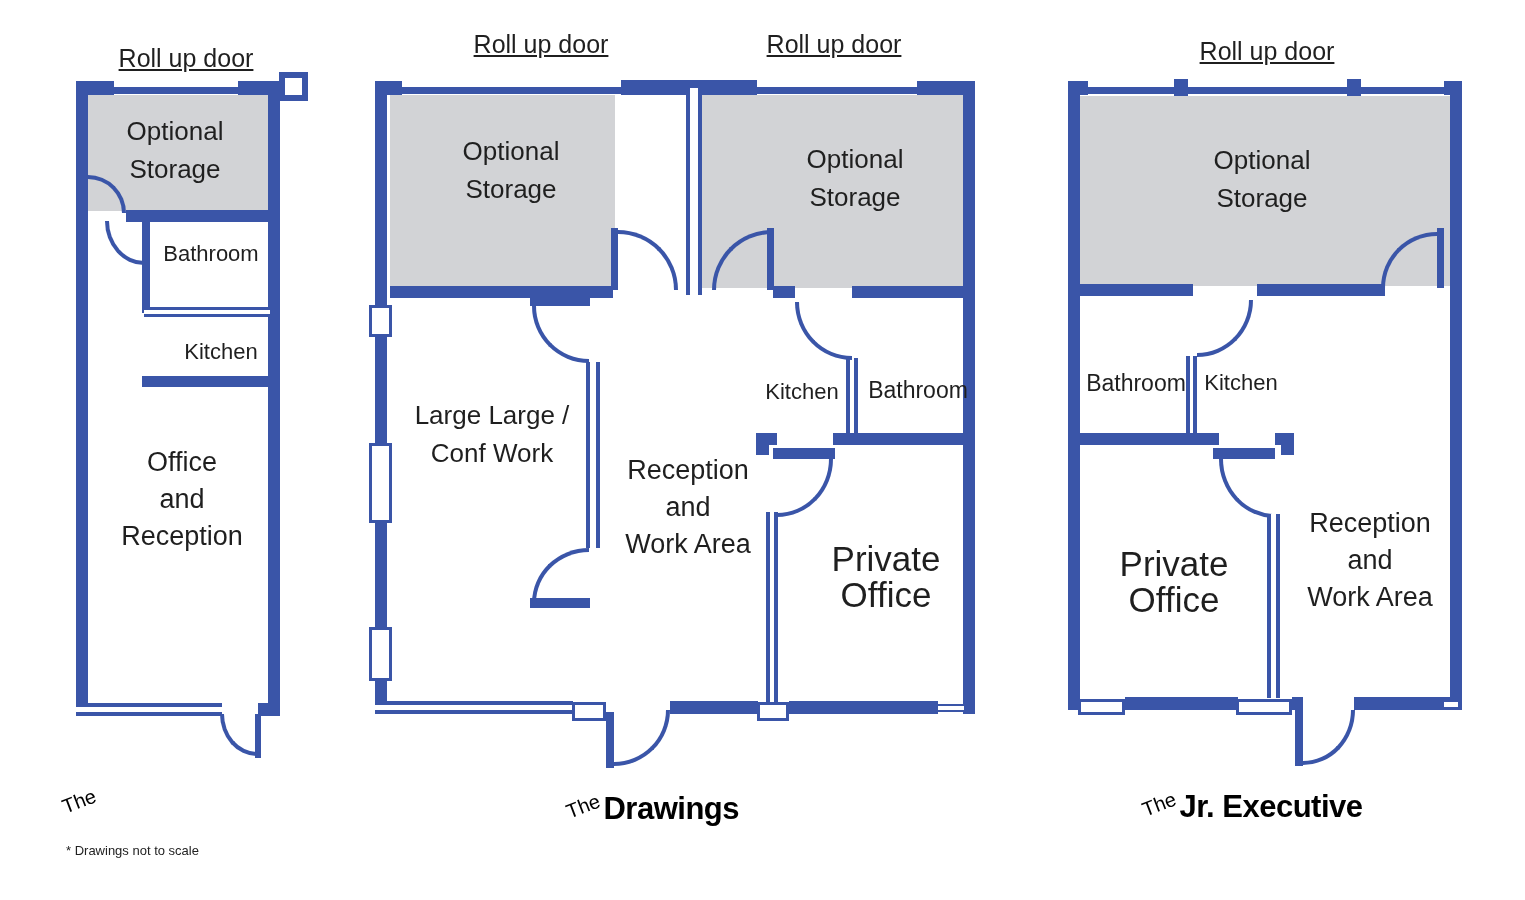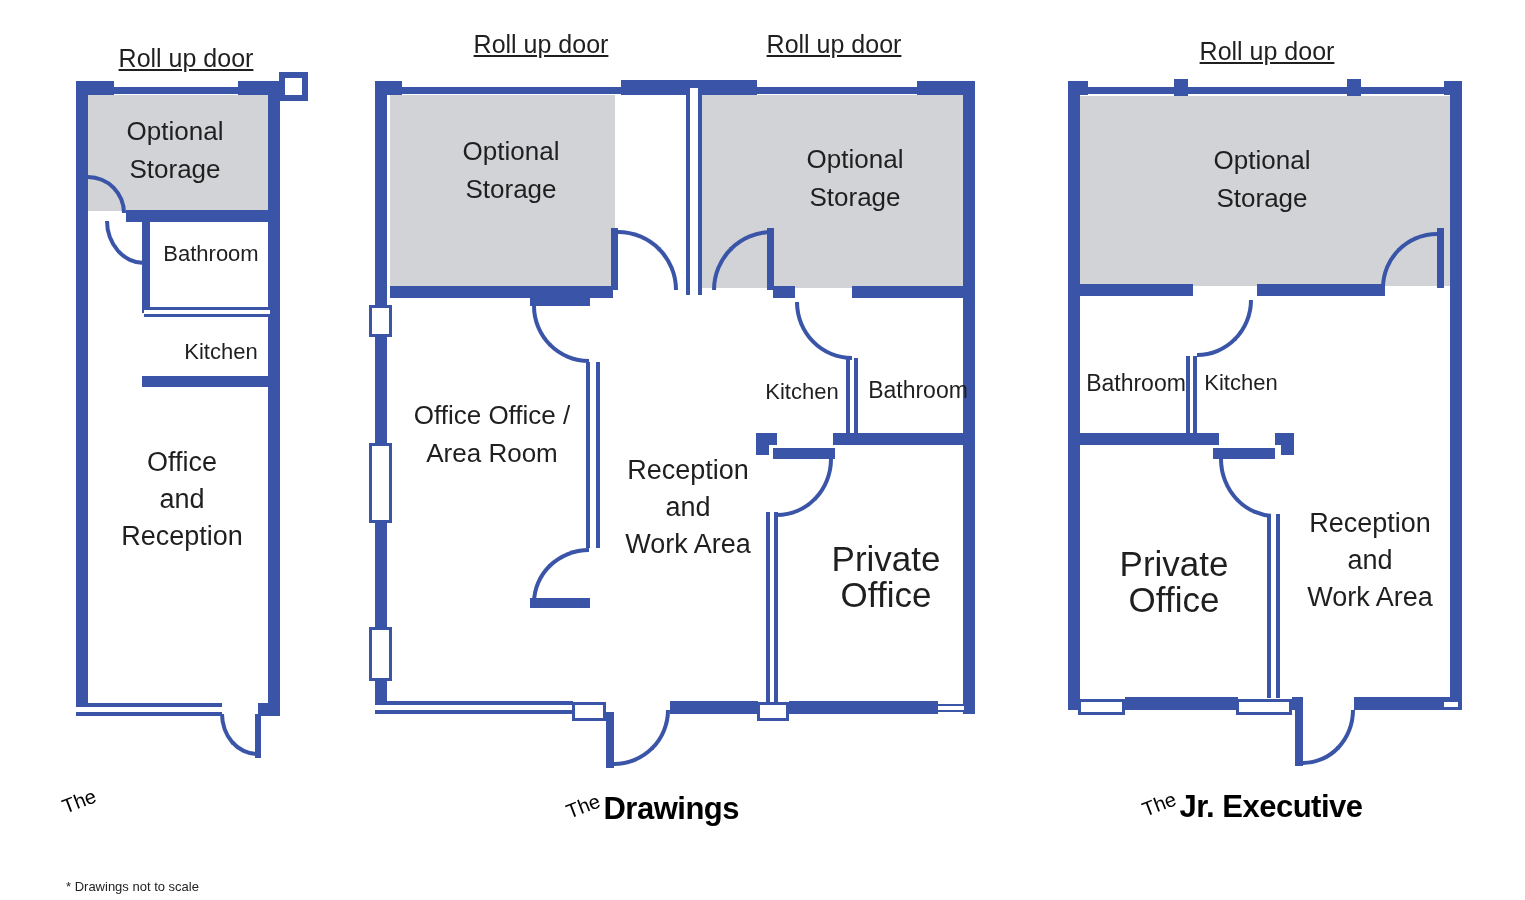--- a/index.html
+++ b/index.html
@@ -136,22 +136,22 @@
 
   <div class="lbl f26" style="left:421px;top:132px;width:180px;">
       <div>Optional</div>
       <div>Storage</div>
     </div>
   <div class="lbl f26" style="left:766px;top:140px;width:178px;">
       <div>Optional</div>
       <div>Storage</div>
     </div>
   <div class="lbl f26" style="left:398px;top:396px;width:188px;">
-      <div>Office Office /</div>
-      <div>Area Room</div>
+      <div>Large Large /</div>
+      <div>Conf Work</div>
     </div>
   <div class="lbl f27" style="left:612px;top:452px;width:152px;">
       <div>Reception</div>
       <div>and</div>
       <div>Work Area</div>
     </div>
   <div class="lbl f22" style="left:760px;top:379px;width:84px;">Kitchen</div>
   <div class="lbl f23" style="left:865px;top:377px;width:106px;">Bathroom</div>
   <div class="lbl f27t" style="left:829px;top:541px;width:114px;">
       <div>Private</div>
@@ -214,15 +214,15 @@
       <div>Reception</div>
       <div>and</div>
       <div>Work Area</div>
     </div>
 
   <div class="title" style="left:1142px;top:789px;">
     <span class="the">The</span>
     <span class="tname">Jr. Executive</span>
   </div>
 
-  <div class="foot" style="left:66px;top:843px;margin-top:36px;">* Drawings not to scale</div>
+  <div class="foot" style="left:66px;top:843px;">* Drawings not to scale</div>
 
 </div>
 
 </body></html>

